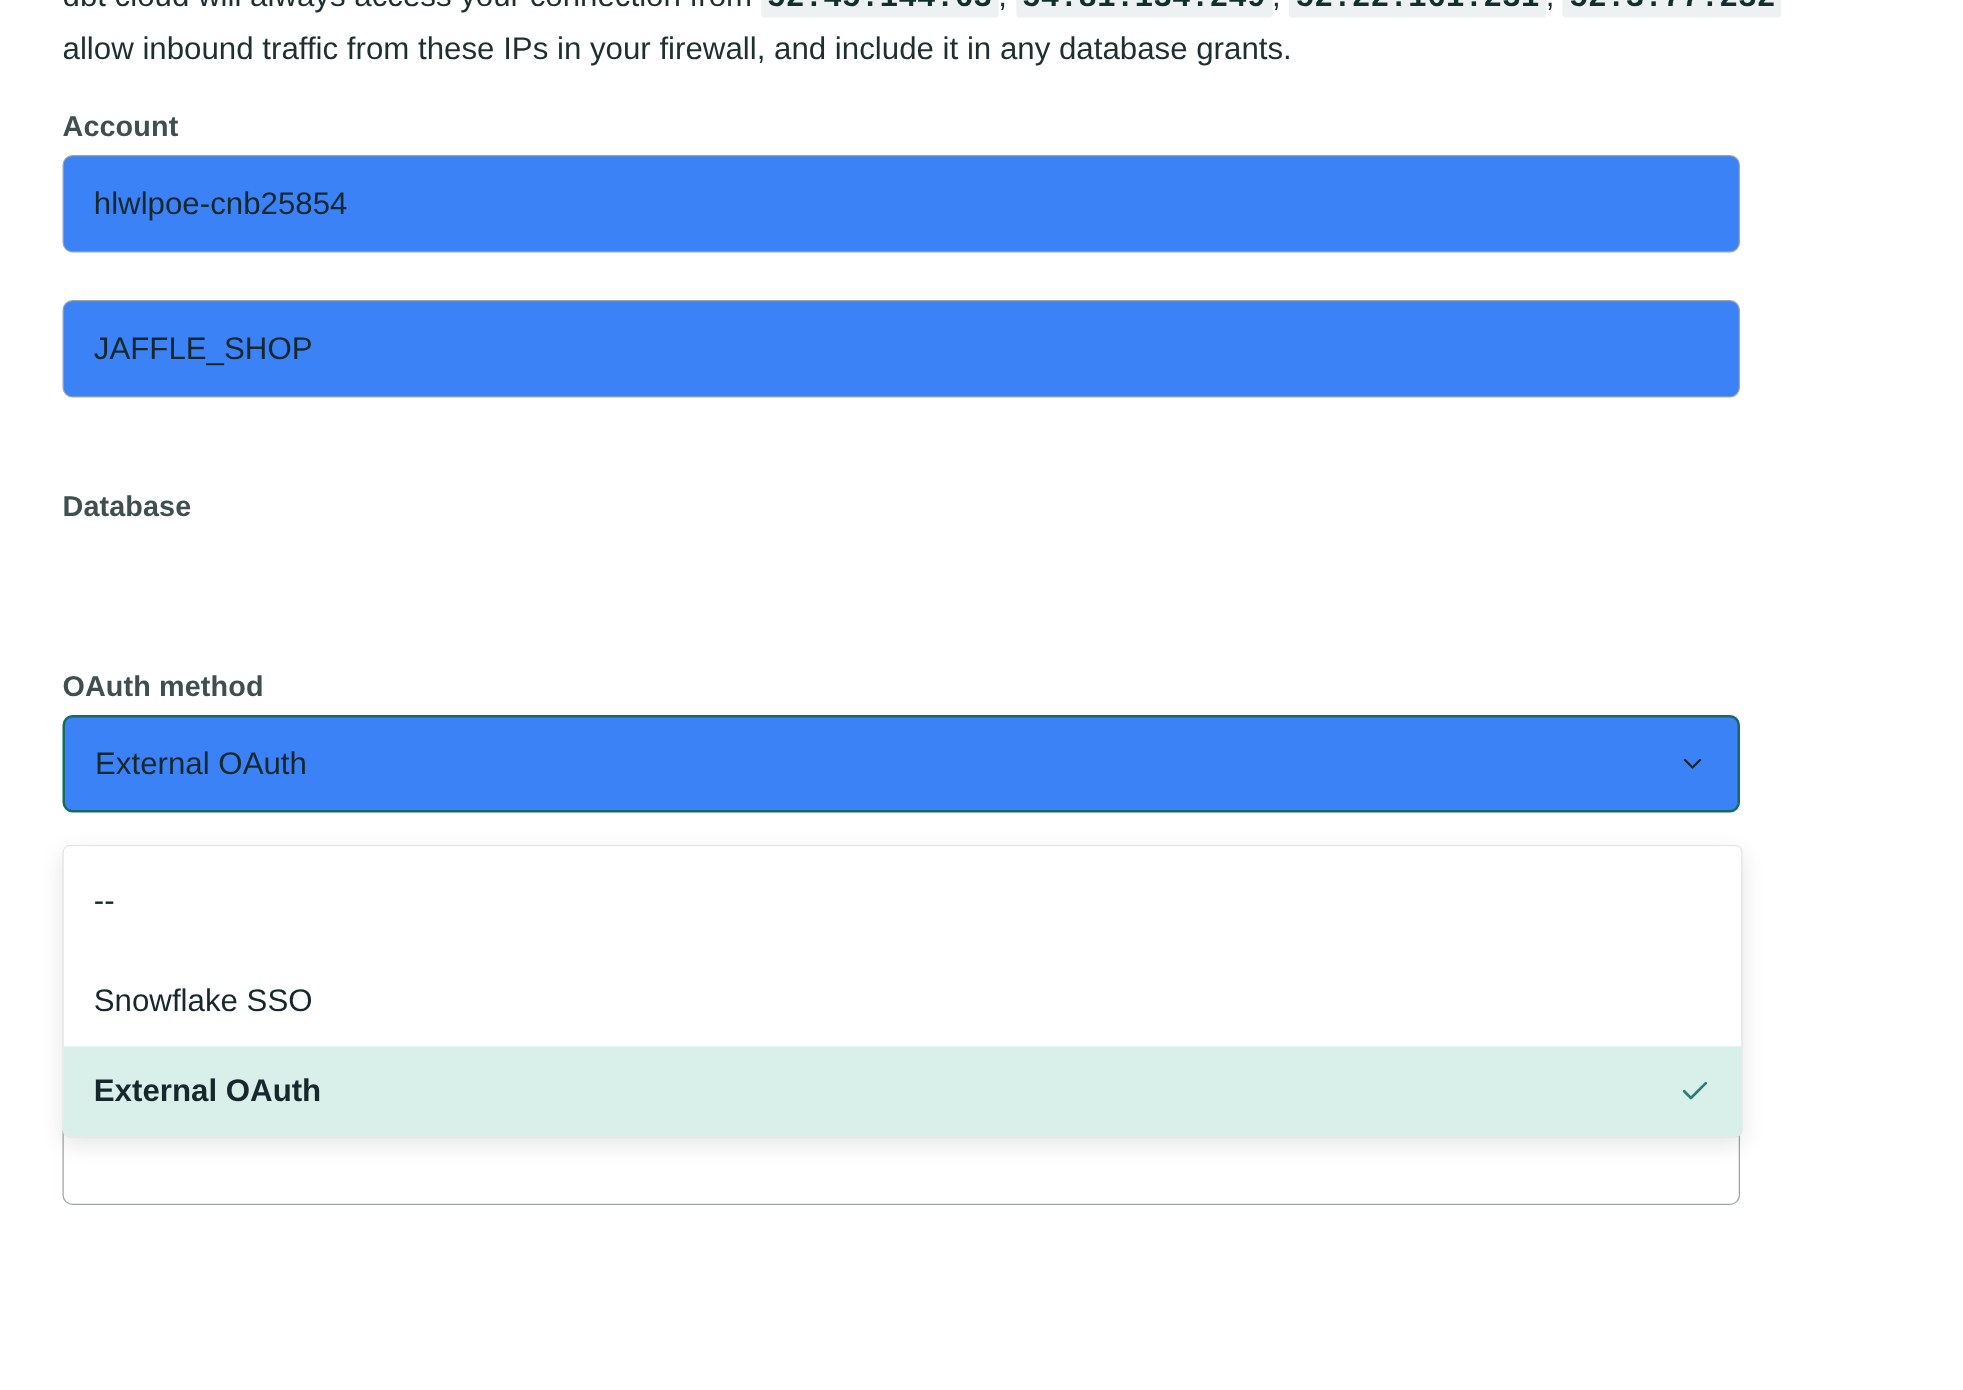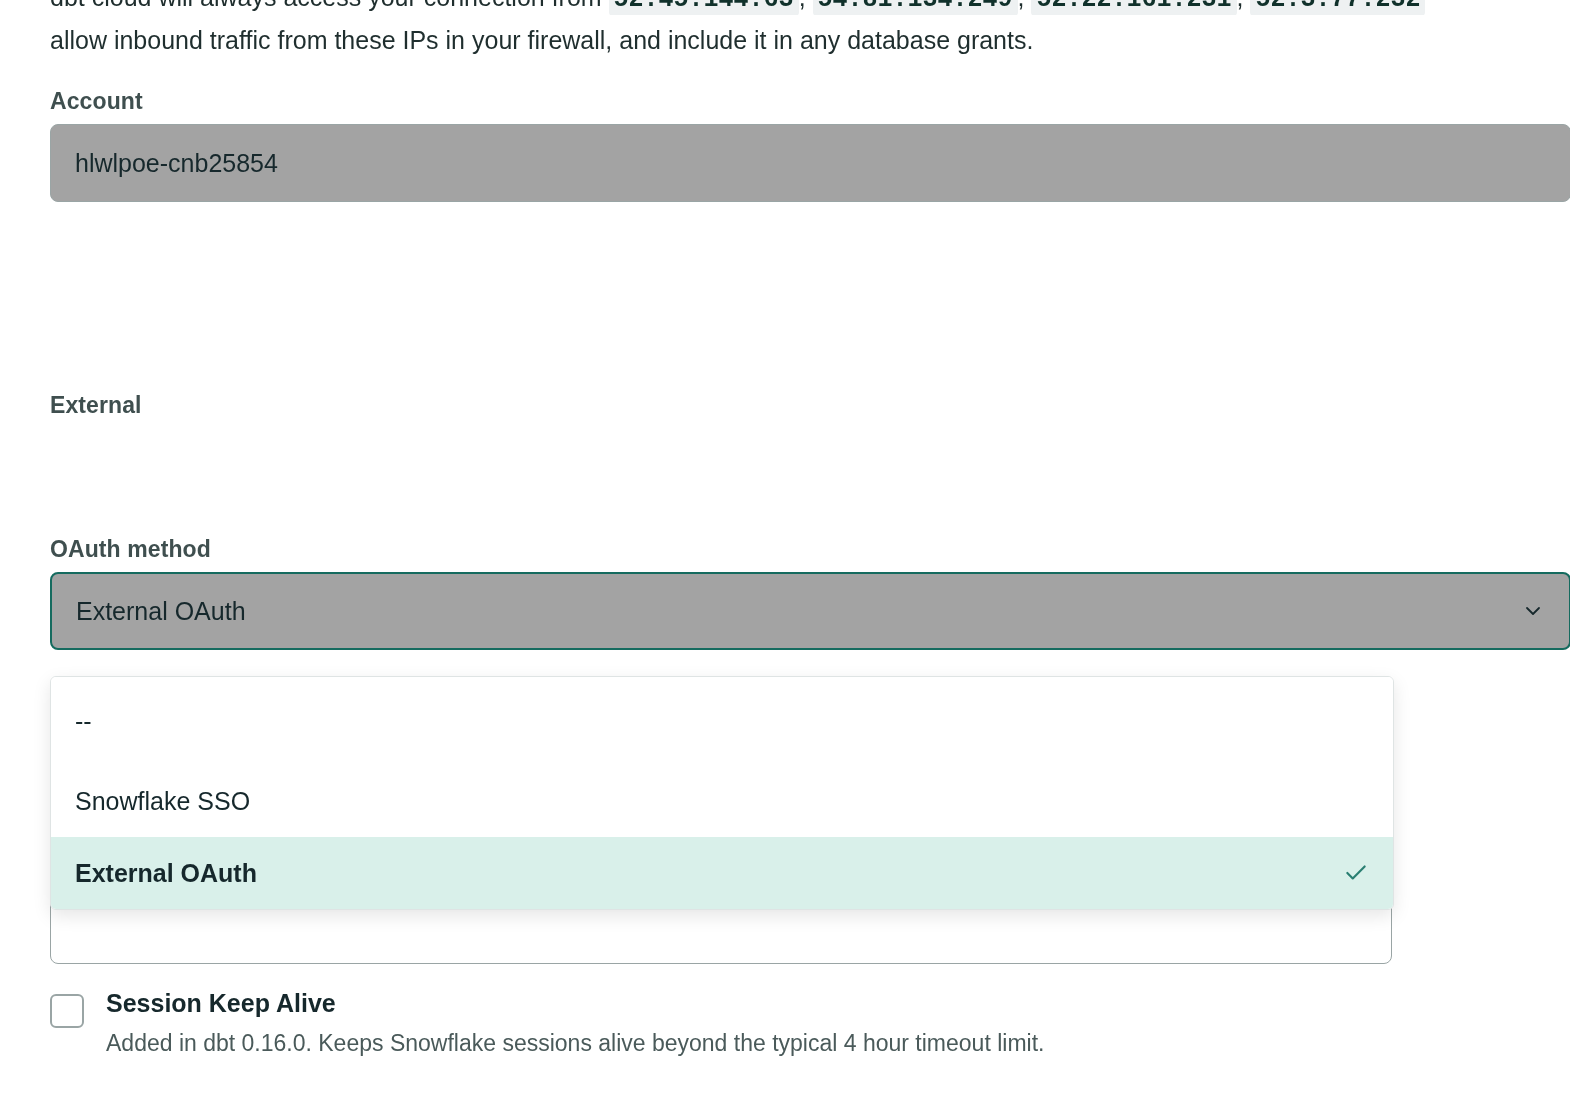--- a/index.html
+++ b/index.html
@@ -62,25 +62,25 @@
   }
   .field-label {
     font-size: 23px;
     font-weight: bold;
     color: #3f4f4f;
     letter-spacing: 0.1px;
     margin-bottom: 9px;
   }
   .input-box {
     box-sizing: border-box;
-    width: 1521px;
+    width: 1342px;
     height: 78px;
     border: 1px solid #9aa5a5;
     border-radius: 8px;
-    background: #a3a3a3;
+    background: #3b82f6;
     display: flex;
     align-items: center;
     padding: 0 24px;
     font-size: 25px;
     color: #16282c;
   }
   .input-box.focused {
     border: 2px solid #156b5f;
     box-shadow: none;
   }
@@ -187,24 +187,25 @@
     </div>
     <div class="intro-line2">allow inbound traffic from these IPs in your firewall, and include it in any database grants.</div>
   </div>
 
   <div class="field" style="top:88px;">
     <div class="field-label">Account</div>
     <div class="input-box">hlwlpoe-cnb25854</div>
   </div>
 
   <div class="field" style="top:240px;">
+    <div class="input-box">JAFFLE_SHOP</div>
   </div>
 
   <div class="field" style="top:392px;">
-    <div class="field-label">External</div>
+    <div class="field-label">Database</div>
   </div>
 
   <div class="field" style="top:536px;">
     <div class="field-label">OAuth method</div>
     <div class="input-box focused select-box">
       <span>External OAuth</span>
       <span class="chev">
         <svg viewBox="0 0 24 24" fill="none" stroke="currentColor" stroke-width="1.8" stroke-linecap="round" stroke-linejoin="round" width="24" height="24">
             <polyline points="6 9 12 15 18 9"></polyline>
           </svg>
@@ -224,21 +225,14 @@
     <div class="dd-option selected">
       <span>External OAuth</span>
       <span class="check">
         <svg viewBox="0 0 24 24" fill="none" stroke="currentColor" stroke-width="2" stroke-linecap="round" stroke-linejoin="round" width="26" height="26">
             <polyline points="20 6 9 17 4 12"></polyline>
           </svg>
       </span>
     </div>
   </div>
 
-  <div class="keepalive">
-    <div class="checkbox"></div>
-    <div class="ka-text">
-      <div class="ka-title">Session Keep Alive</div>
-      <div class="ka-desc">Added in dbt 0.16.0. Keeps Snowflake sessions alive beyond the typical 4 hour timeout limit.</div>
-    </div>
-  </div>
 
 </div>
 
 </body></html>

